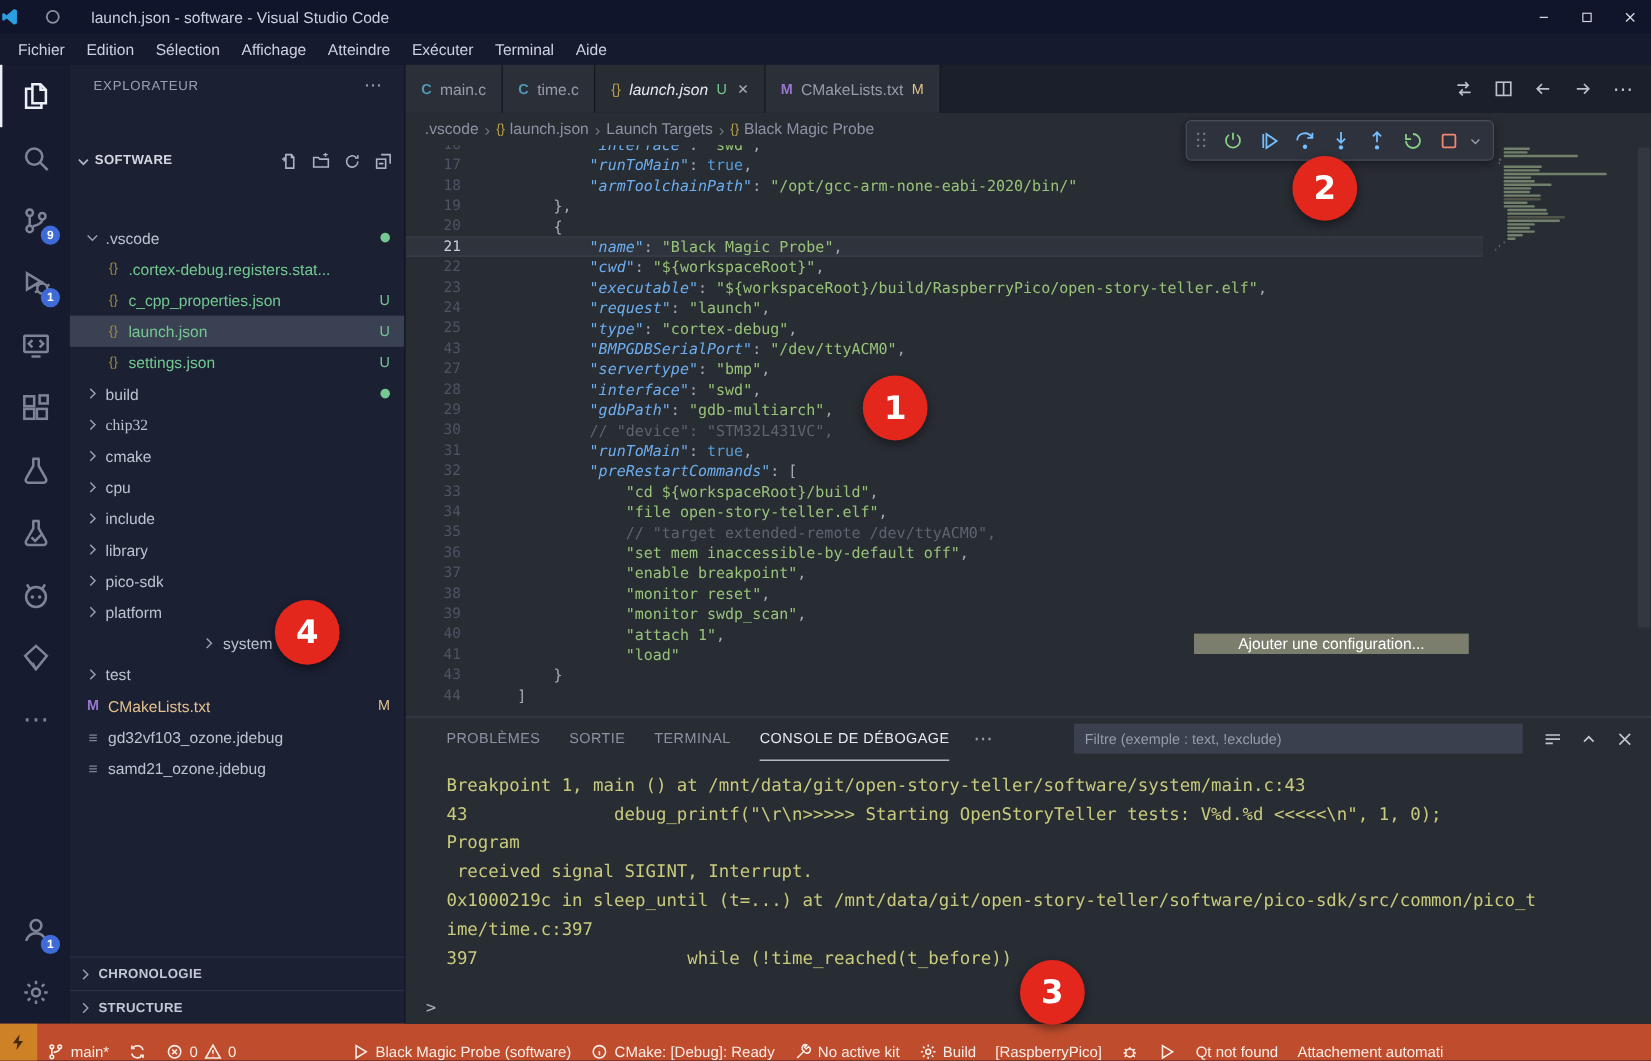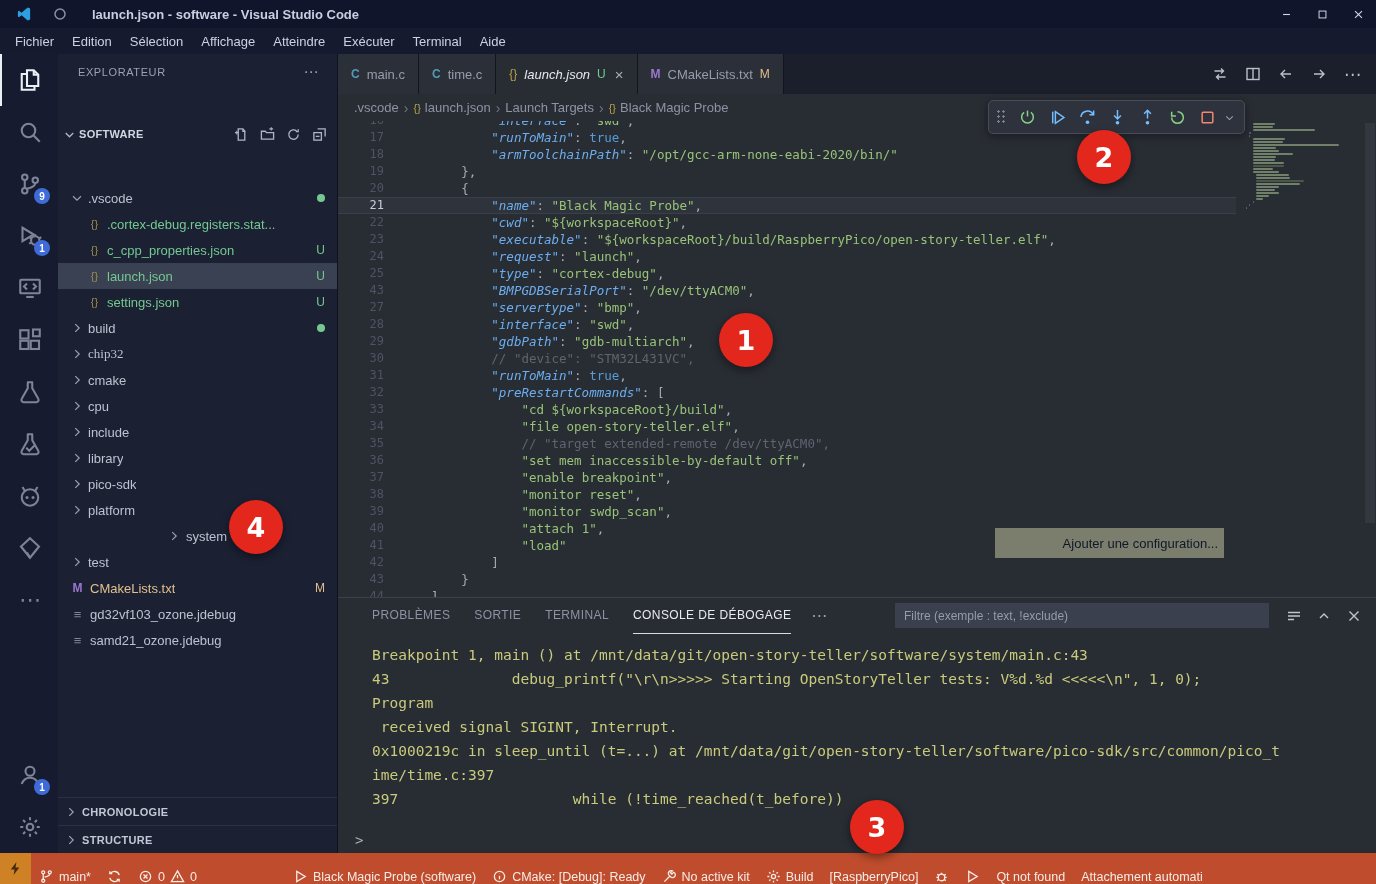--- a/index.html
+++ b/index.html
@@ -1,21 +1,21 @@
 <!DOCTYPE html>
 <html><head>
 <meta charset="utf-8">
 <style>
   html,body{margin:0;padding:0;}
   body{width:1376px;height:884px;overflow:hidden;background:#10152b;
        font-family:"Liberation Sans","DejaVu Sans",sans-serif;font-size:13px;color:#c6cbd6;}
   .window{position:relative;width:1376px;height:884px;display:flex;flex-direction:column;}
 
   
-  .titlebar{flex:0 0 28px;background:#10152b;display:flex;align-items:center;gap:20px;padding-left:16px;color:#c9cee0;font-weight:bold;}
+  .titlebar{flex:0 0 28px;background:#10152b;display:flex;align-items:center;gap:20px;padding-left:0;color:#c9cee0;}
   .titlebar .title-text{margin-left:4px;font-size:13px;}
   .win-controls{margin-left:auto;display:flex;height:100%;}
   .win-btn{width:36px;display:flex;align-items:center;justify-content:center;color:#d4d8e4;}
   .win-btn .icn{width:11px;height:11px;}
   .icn{display:inline-flex;width:16px;height:16px;flex:none;}
   .icn svg{width:100%;height:100%;}
   .icn-text{font-size:15px;line-height:1;}
 
   
   .menubar{flex:0 0 26px;background:#151a2f;display:flex;align-items:center;padding-left:6px;color:#ccd1df;}
@@ -109,22 +109,22 @@
   .dt-handle{width:10px;height:16px;margin-right:5px;background-image:radial-gradient(circle,#7a8092 1px,transparent 1.3px);
              background-size:5px 5px;}
   .dt-btn{width:28px;height:26px;display:flex;align-items:center;justify-content:center;border-radius:4px;}
   .dt-btn .icn{width:17px;height:17px;}
   .dt-green{color:#89d185;}
   .dt-blue{color:#75beff;}
   .dt-red{color:#f48771;}
   .dt-chevron{display:flex;width:14px;color:#9aa0b0;}
   .dt-chevron .icn{width:13px;height:13px;}
 
-  .add-config{position:absolute;z-index:5;left:657px;top:474px;width:229px;height:30px;background:#7b7e6d;
-              color:#0f172a;border:none;font-size:13px;font-family:inherit;cursor:pointer;text-align:right;}
+  .add-config{position:absolute;z-index:5;left:657px;top:474px;width:229px;height:17px;background:#7b7e6d;
+              color:#ffffff;border:none;font-size:13px;font-family:inherit;cursor:pointer;}
 
   
   .panel{flex:0 0 255px;border-top:1px solid #3a404c;position:relative;display:flex;flex-direction:column;background:#282c33;}
   .panel-header{flex:0 0 35px;display:flex;align-items:center;padding:0 14px 0 34px;}
   .panel-tabs{display:flex;align-items:center;gap:24px;height:100%;}
   .panel-tab{height:100%;display:flex;align-items:center;font-size:12px;letter-spacing:.4px;color:#8d93a3;
              border-bottom:1px solid transparent;}
   .panel-tab.active{color:#e8ebf1;border-bottom-color:#d7dbe4;}
   .panel-ellipsis{color:#9aa0b0;font-size:16px;margin-left:20px;}
   .panel-filter{margin-left:auto;width:356px;height:25px;background:#3a404d;border:none;color:#c6ccd8;font-size:12px;
@@ -591,21 +591,20 @@
             <div class="code-line"><span class="ln">32</span><span class="lc"><span class="tok-punc">            </span><span class="tok-key">"preRestartCommands"</span><span class="tok-punc">: [</span></span></div>
             <div class="code-line"><span class="ln">33</span><span class="lc"><span class="tok-punc">                </span><span class="tok-str">"cd ${workspaceRoot}/build"</span><span class="tok-punc">,</span></span></div>
             <div class="code-line"><span class="ln">34</span><span class="lc"><span class="tok-punc">                </span><span class="tok-str">"file open-story-teller.elf"</span><span class="tok-punc">,</span></span></div>
             <div class="code-line"><span class="ln">35</span><span class="lc"><span class="tok-comment">                // "target extended-remote /dev/ttyACM0",</span></span></div>
             <div class="code-line"><span class="ln">36</span><span class="lc"><span class="tok-punc">                </span><span class="tok-str">"set mem inaccessible-by-default off"</span><span class="tok-punc">,</span></span></div>
             <div class="code-line"><span class="ln">37</span><span class="lc"><span class="tok-punc">                </span><span class="tok-str">"enable breakpoint"</span><span class="tok-punc">,</span></span></div>
             <div class="code-line"><span class="ln">38</span><span class="lc"><span class="tok-punc">                </span><span class="tok-str">"monitor reset"</span><span class="tok-punc">,</span></span></div>
             <div class="code-line"><span class="ln">39</span><span class="lc"><span class="tok-punc">                </span><span class="tok-str">"monitor swdp_scan"</span><span class="tok-punc">,</span></span></div>
             <div class="code-line"><span class="ln">40</span><span class="lc"><span class="tok-punc">                </span><span class="tok-str">"attach 1"</span><span class="tok-punc">,</span></span></div>
             <div class="code-line"><span class="ln">41</span><span class="lc"><span class="tok-punc">                </span><span class="tok-str">"load"</span></span></div>
-            <div class="code-line"><span class="ln">42</span><span class="lc"><span class="tok-punc">            ]</span></span></div>
             <div class="code-line"><span class="ln">43</span><span class="lc"><span class="tok-punc">        }</span></span></div>
             <div class="code-line"><span class="ln">44</span><span class="lc"><span class="tok-punc">    ]</span></span></div>
           </div>
         <div class="minimap" id="minimap">
             <div class="mm-bar" style="margin-left: 10.8px; width: 21.85px; background: rgb(112, 128, 106);"></div>
             <div class="mm-bar" style="margin-left: 10.8px; width: 20.7px; background: rgb(112, 128, 106);"></div>
             <div class="mm-bar" style="margin-left: 10.8px; width: 62.1px; background: rgb(112, 128, 106);"></div>
             <div class="mm-bar" style="margin-left: 7.2px; width: 2.3px; background: rgb(95, 102, 112);"></div>
             <div class="mm-bar" style="margin-left: 7.2px; width: 1.15px; background: rgb(95, 102, 112);"></div>
             <div class="mm-bar" style="margin-left: 10.8px; width: 32.2px; background: rgb(112, 128, 106);"></div>

